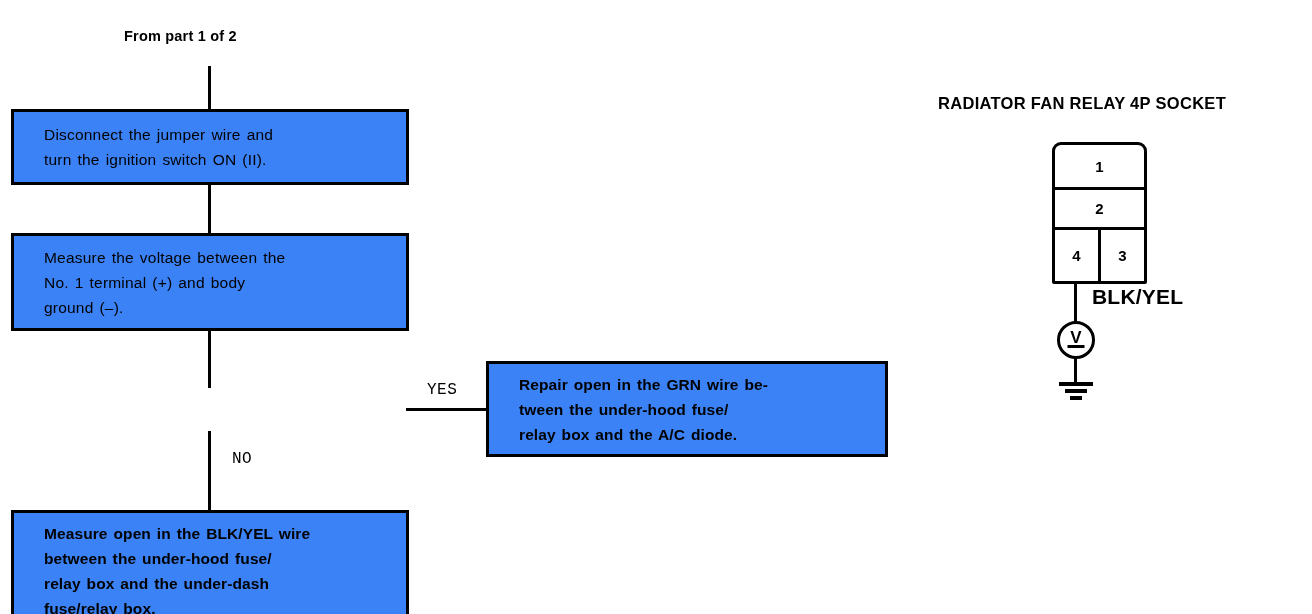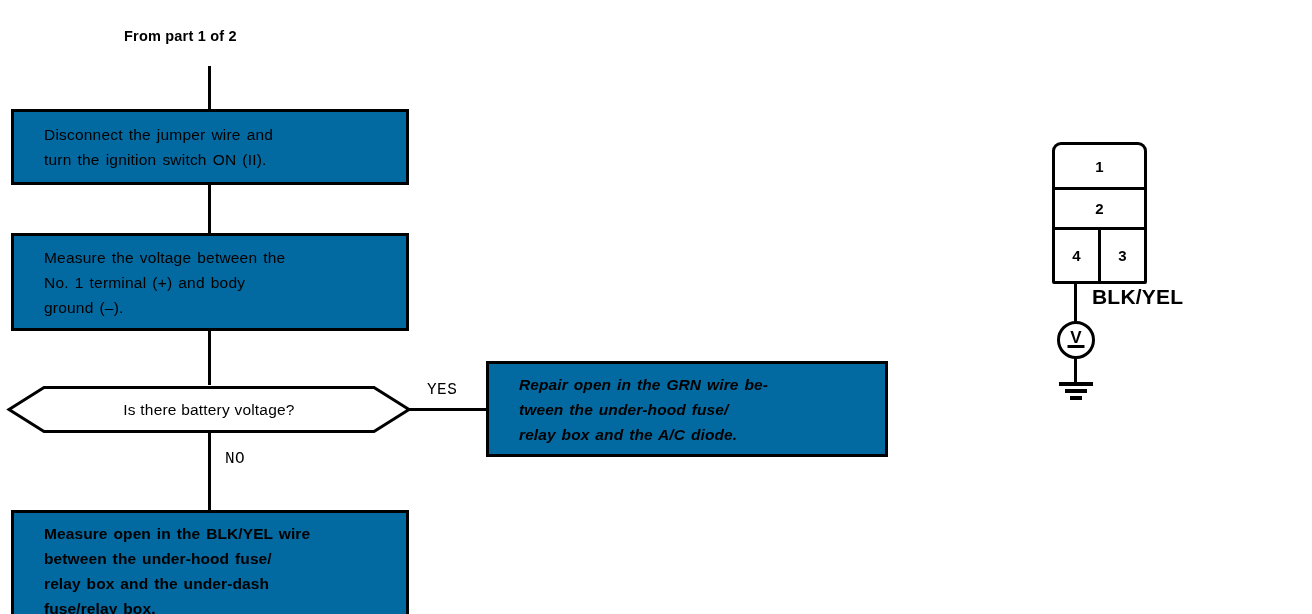--- a/index.html
+++ b/index.html
@@ -30,21 +30,21 @@
     position: absolute;
     height: 3px;
     background: #000000;
   }
 
   
   .proc-box {
     position: absolute;
     border: 3px solid #000000;
     box-sizing: border-box;
-    background: #0369a1;
+    background: #3b82f6;
     display: flex;
     align-items: center;
   }
   .proc-text {
     padding: 0 28px 0 30px;
     font-size: 15.5px;
     line-height: 25px;
     letter-spacing: 0.2px;
     white-space: pre-line;
   }
@@ -193,46 +193,41 @@
   <div class="vline" style="left:208px; top:160px; height:51px;"></div>
 
   <div class="proc-box" style="left:11px; top:209px; width:398px; height:98px;">
     <div class="proc-text spaced">Measure the voltage between the
 No. 1 terminal (+) and body
 ground (–).</div>
   </div>
 
   <div class="vline" style="left:208px; top:306px; height:58px;"></div>
 
-  <div class="decision" style="left:6px; top:361px; width:406px; height:49px;">
-    <svg width="406" height="49" viewBox="0 0 406 49">
-      <polygon points="3,24.5 38,2.5 368,2.5 403,24.5 368,46.5 38,46.5" fill="#ffffff" stroke="#000000" stroke-width="3" stroke-linejoin="miter"></polygon>
-    </svg>
-    <div class="decision-label">Is there battery voltage?</div>
-  </div>
 
   <div class="hline" style="left:406px; top:384px; width:82px;"></div>
   <div class="branch-label" style="left:427px; top:357px;">YES</div>
 
-  <div class="proc-box" style="left:486px; top:337px; width:402px; height:96px;font-style:italic;">
+  <div class="proc-box" style="left:486px; top:337px; width:402px; height:96px;">
     <div class="proc-text bold spaced">Repair open in the GRN wire be-
 tween the under-hood fuse/
 relay box and the A/C diode.</div>
   </div>
 
   <div class="vline" style="left:208px; top:407px; height:81px;"></div>
-  <div class="branch-label" style="left:225px; top:426px;">NO</div>
+  <div class="branch-label" style="left:232px; top:426px;">NO</div>
 
   <div class="proc-box" style="left:11px; top:486px; width:398px; height:122px;">
     <div class="proc-text bold spaced">Measure open in the BLK/YEL wire
 between the under-hood fuse/
 relay box and the under-dash
 fuse/relay box.</div>
   </div>
 
+  <div class="panel-title" style="left:938px; top:70px;">RADIATOR FAN RELAY 4P SOCKET</div>
 
   <div class="socket" style="left:1052px; top:118px; width:95px; height:142px;">
     <div class="socket-row r1">
       <div class="socket-cell">1</div>
     </div>
     <div class="socket-row r2">
       <div class="socket-cell">2</div>
     </div>
     <div class="socket-row r3">
       <div class="socket-cell left-div">4</div>

